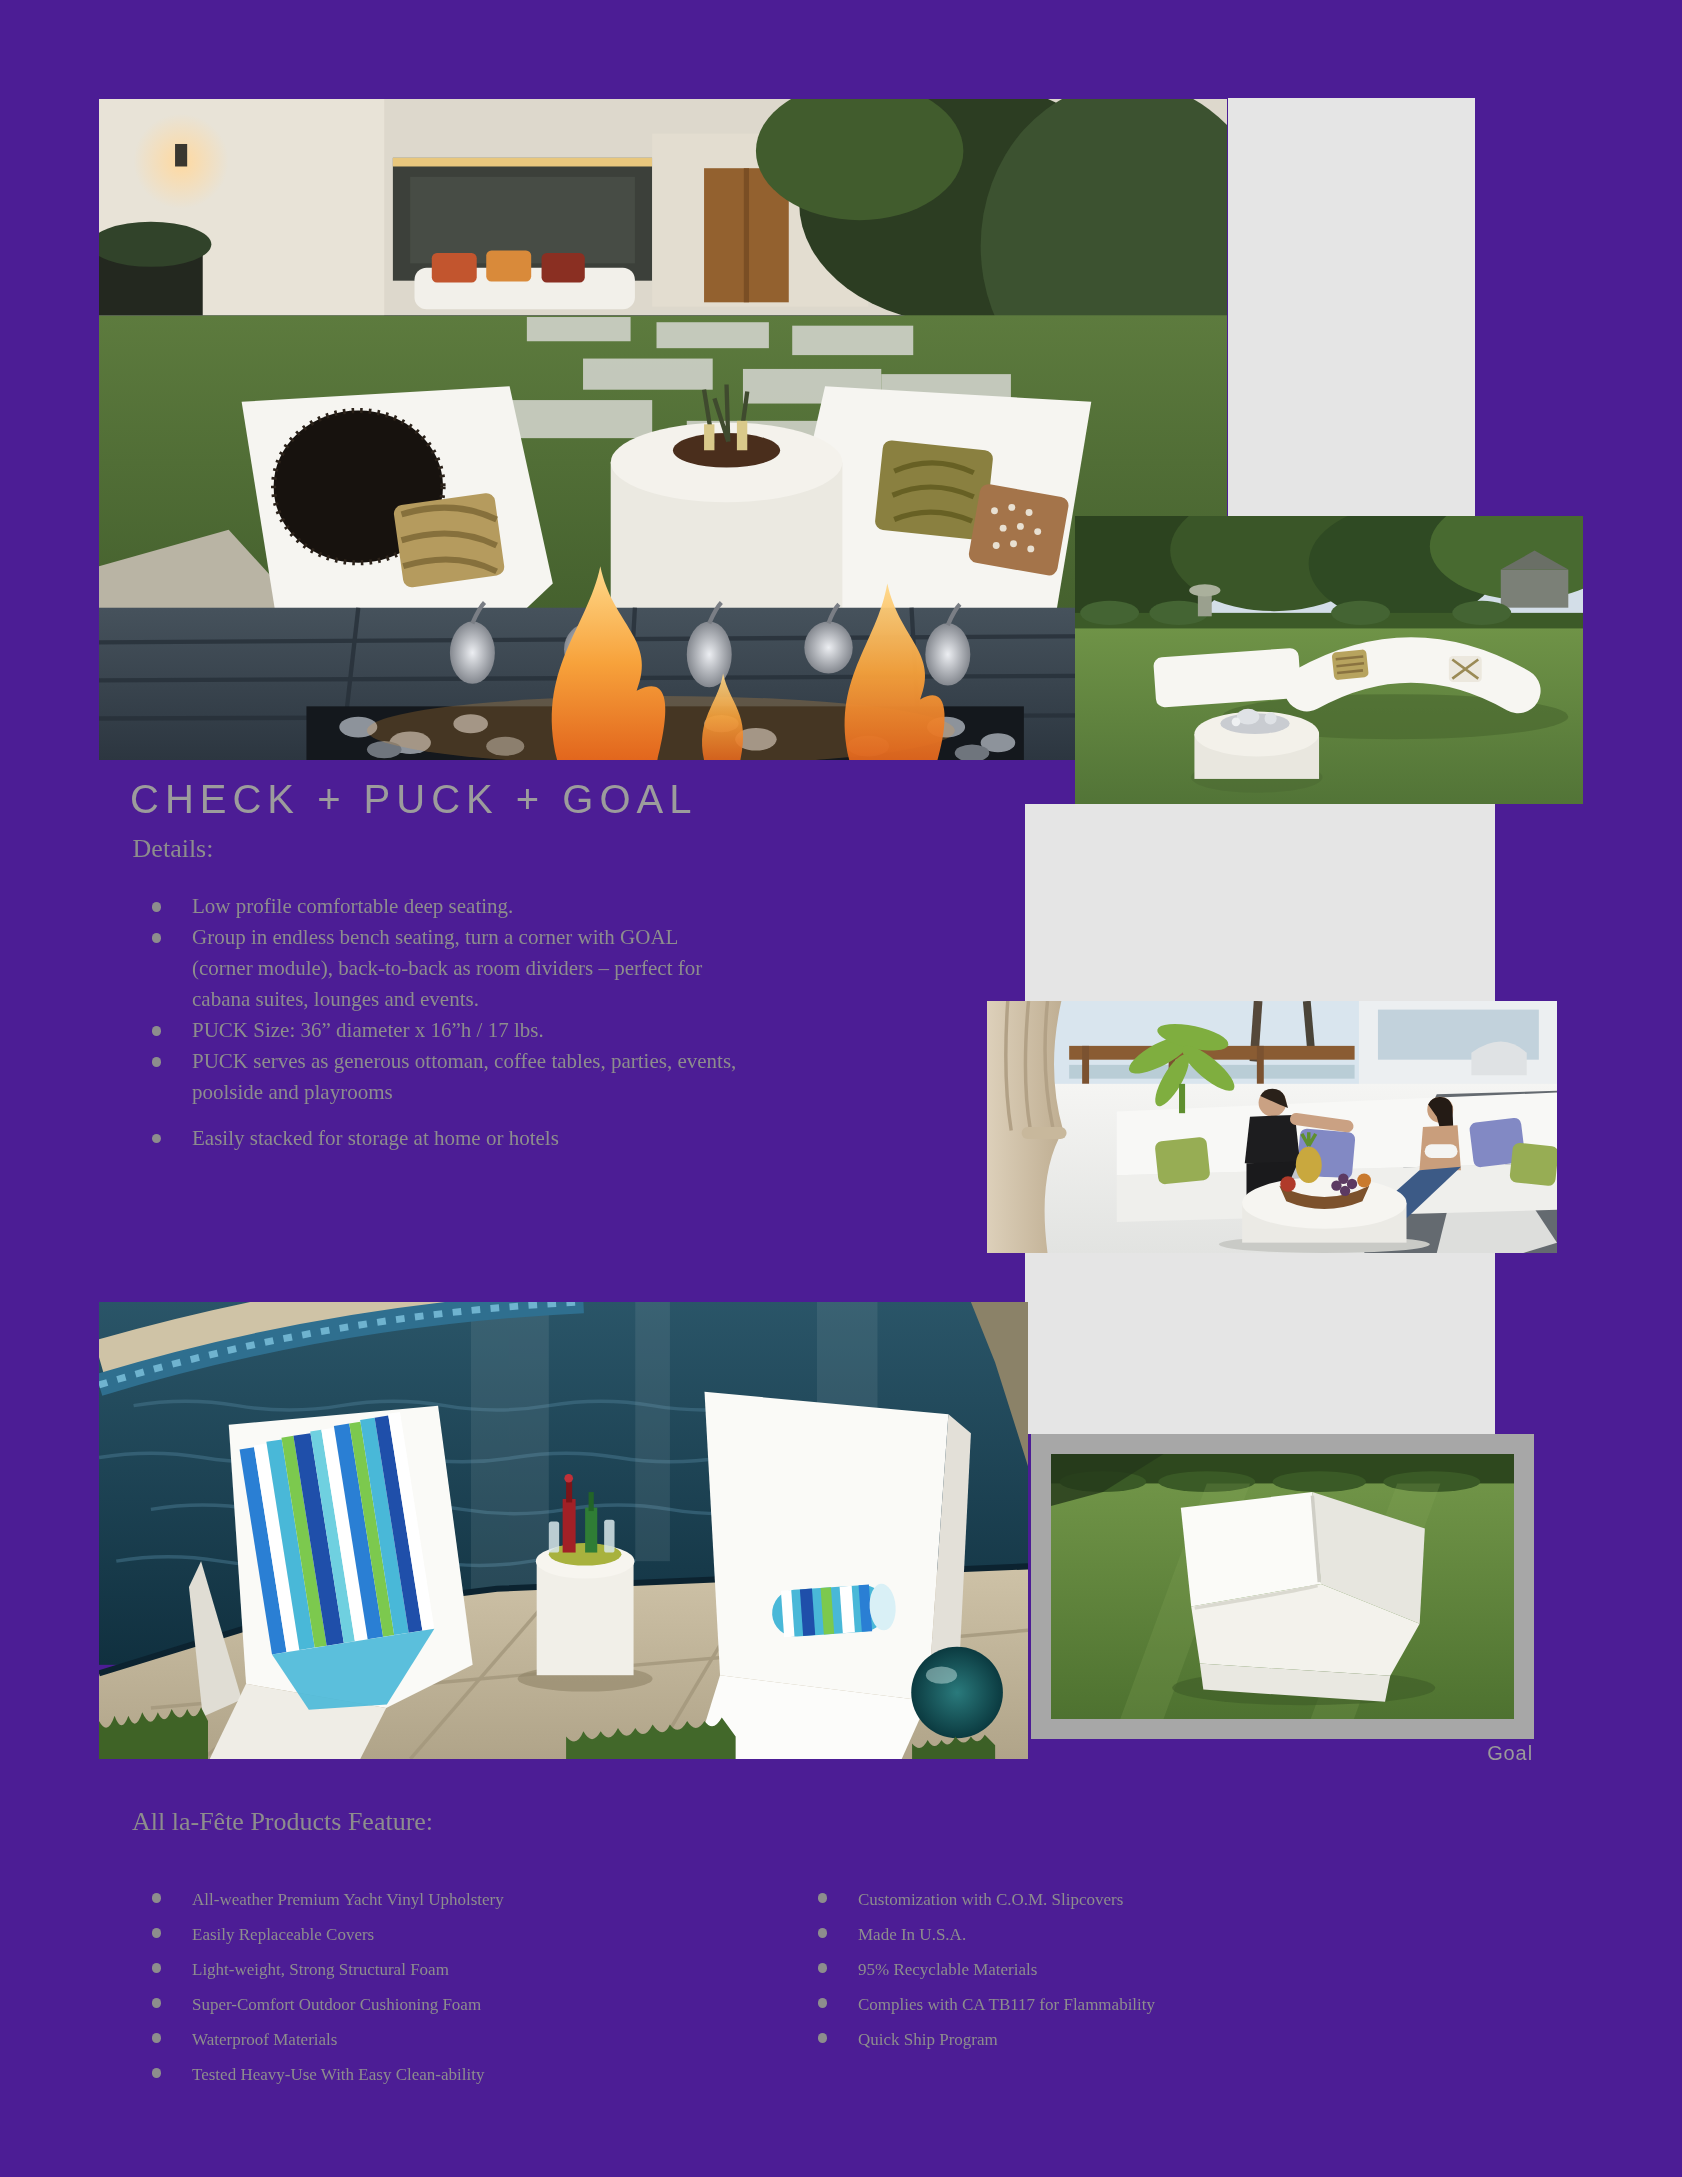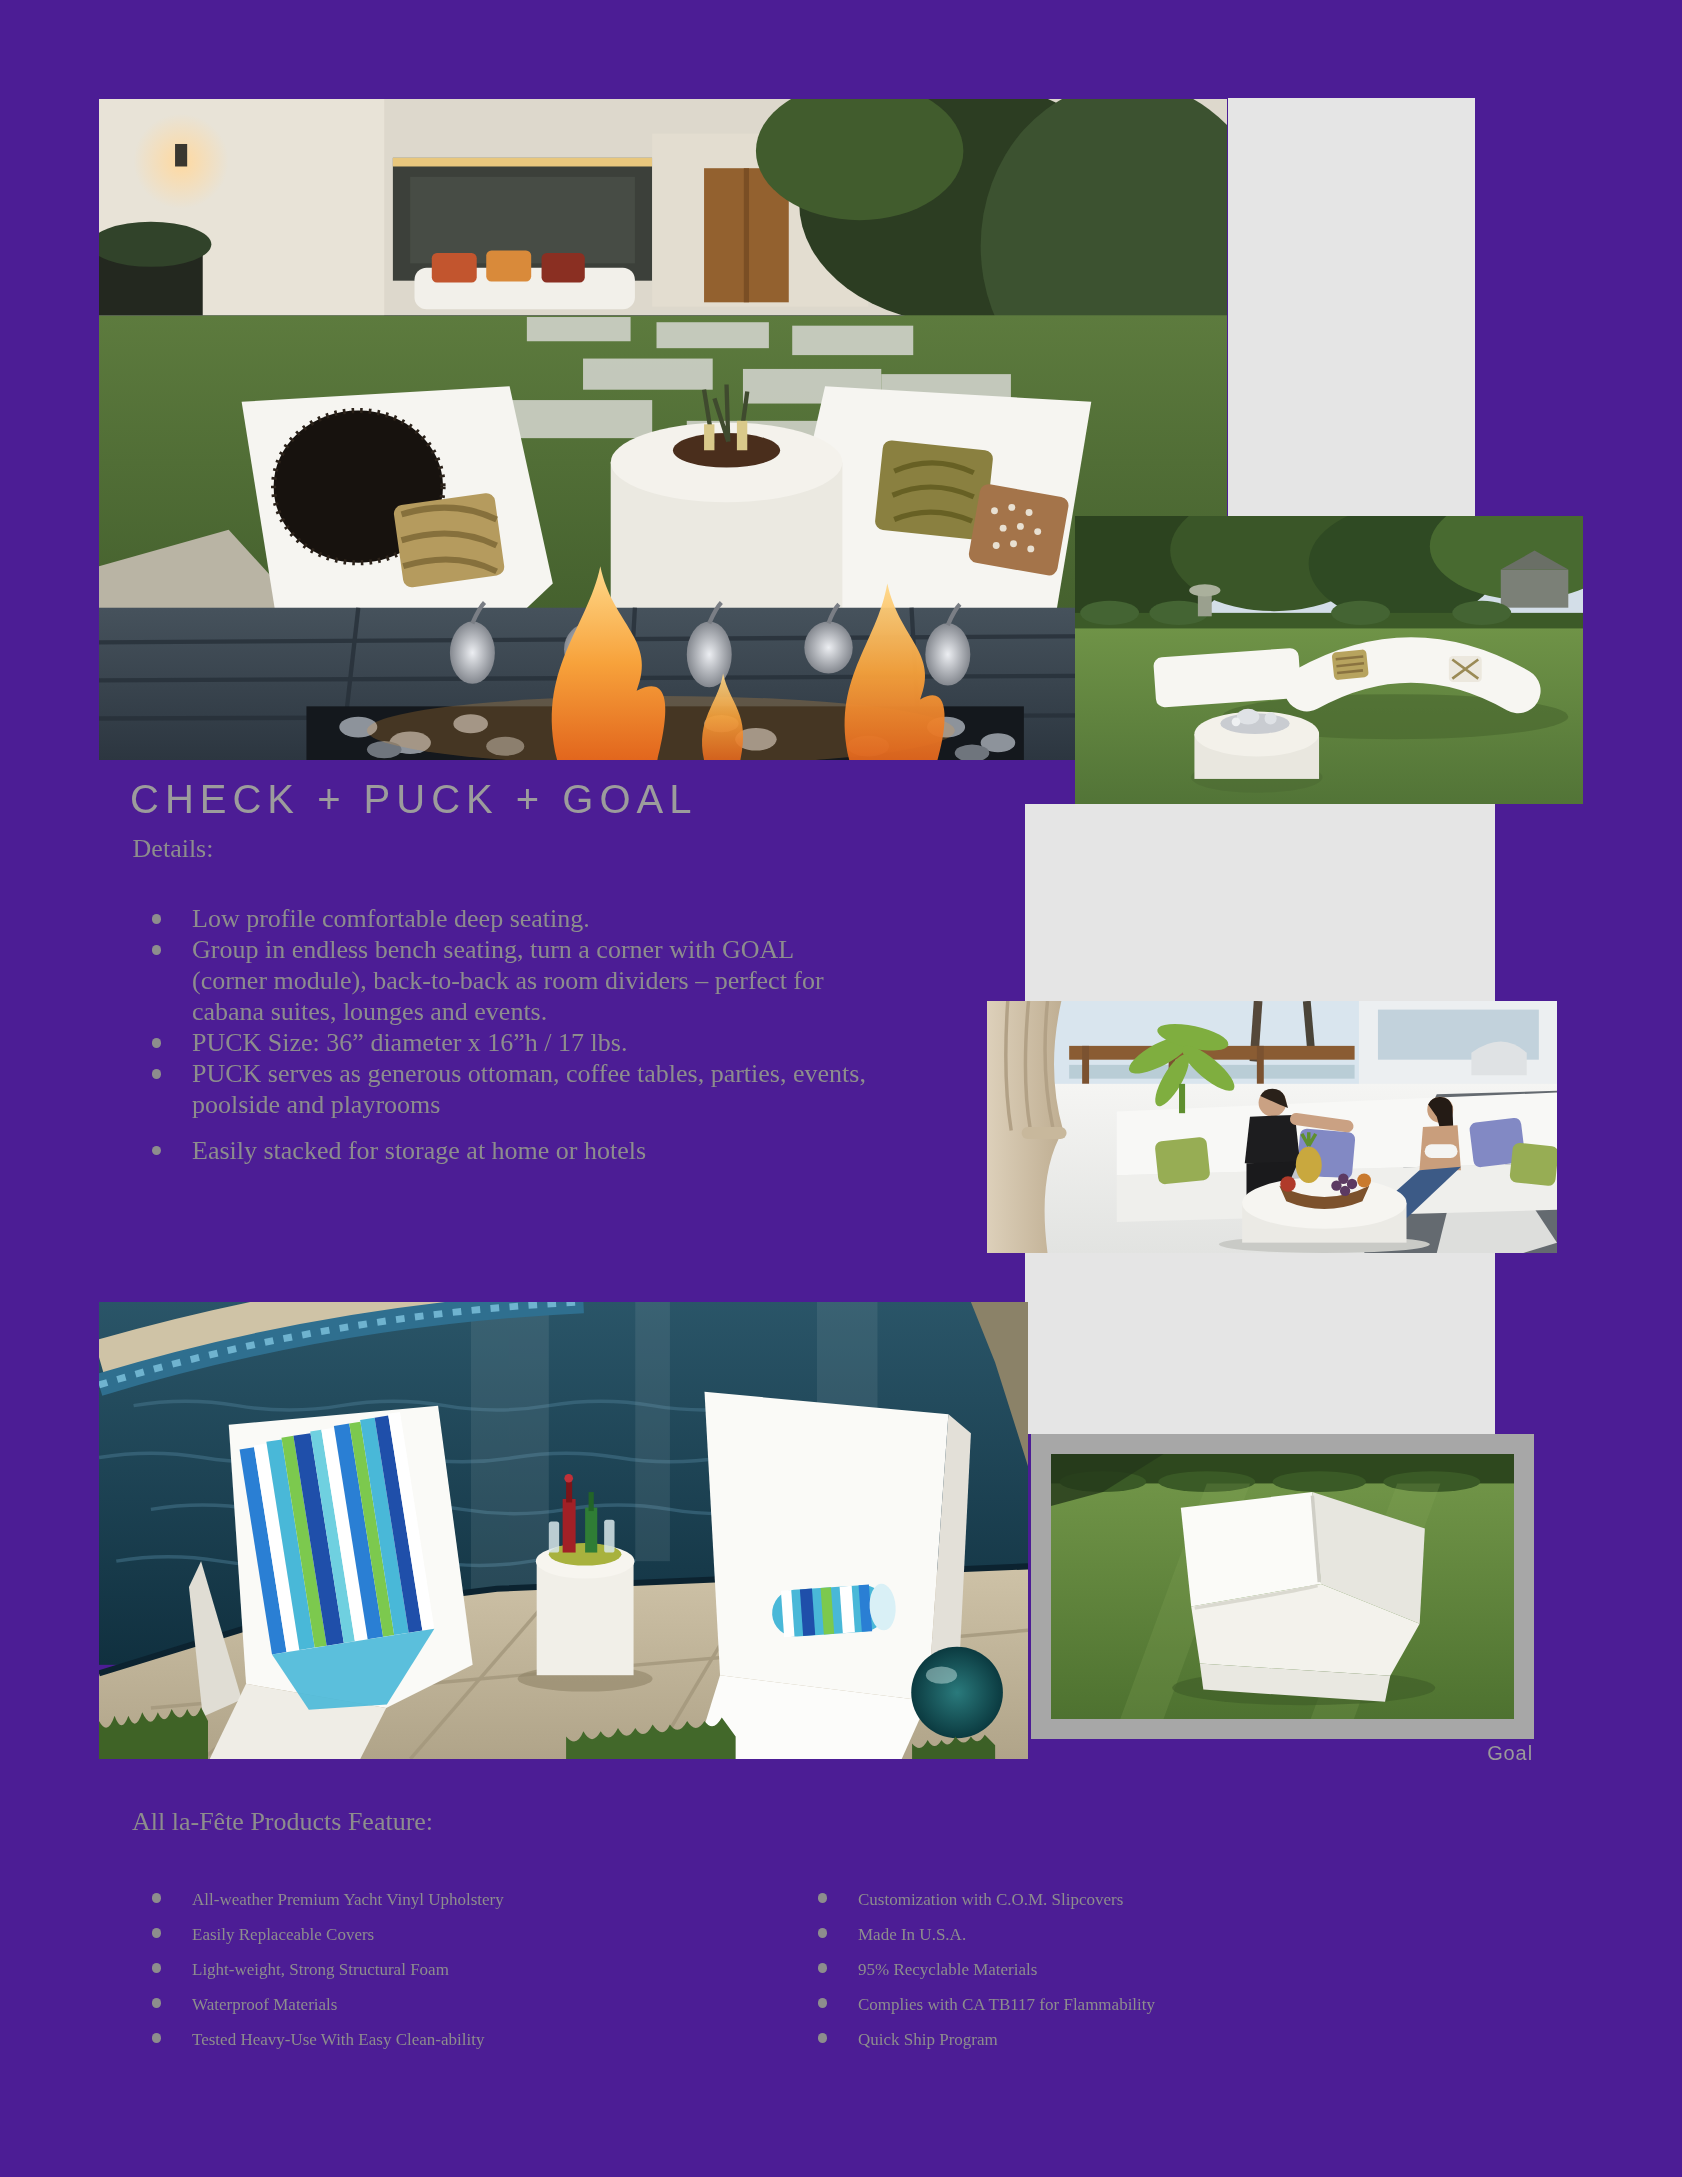--- a/index.html
+++ b/index.html
@@ -20,21 +20,21 @@
   .photo-pool{left:99px;top:1302px;width:929px;height:457px;z-index:2;}
   .goal-frame{left:1031px;top:1434px;width:463px;height:265px;border:20px solid #a7a7a7;z-index:1;background:#a7a7a7;}
   .goal-caption{left:1297px;top:1742px;width:236px;text-align:right;z-index:2;
       font-family:"Liberation Sans",sans-serif;font-size:20px;color:#9a9a9a;letter-spacing:0.9px;}
   
   .copy{left:130px;top:777px;width:878px;z-index:3;color:#8d8d8d;}
   .copy h1{margin:0;font-family:"Liberation Sans",sans-serif;font-weight:400;
       font-size:40px;letter-spacing:6px;color:#9c9c9c;line-height:45px;}
   .copy .details-label{margin:12px 0 0 2.6px;font-size:26px;line-height:29px;}
   ul.blist{list-style:none;margin:0;padding:0;}
-  .copy ul.blist{margin-top:40px;font-size:26px;line-height:31px;}
+  .copy ul.blist{margin-top:28px;font-size:21px;line-height:31px;}
   ul.blist li{position:relative;padding-left:62px;white-space:pre-line;}
   ul.blist li::before{content:"";position:absolute;left:21.6px;top:11.2px;width:9.5px;height:9.5px;
       border-radius:50%;background:#8d8d8d;}
   .copy ul.blist li:nth-child(5){margin-top:14.7px;}
   .copy ul.blist li:nth-child(7){margin-top:10.4px;}
   
   .features-heading{left:132px;top:1807px;font-size:26px;color:#8d8d8d;z-index:3;}
   .features{top:1882px;width:657px;font-size:17px;color:#8d8d8d;z-index:3;}
   .features li{line-height:35px;}
   .features li::before{width:8.6px;height:8.6px;top:13px;}
@@ -462,20 +462,21 @@
       <path d="M166,178 q120,-20 142,-26" stroke="#dad9d0" stroke-width="4" fill="none"></path>
     </svg>
   </figure>
   <div class="abs goal-caption">Goal</div>
 
   <h2 class="abs features-heading" style="margin:0;font-weight:400;">All la-Fête Products Feature:</h2>
   <ul class="abs blist features features-left">
     <li>All-weather Premium Yacht Vinyl Upholstery</li>
     <li>Easily Replaceable Covers</li>
     <li>Light-weight, Strong Structural Foam</li>
+    <li>Super-Comfort Outdoor Cushioning Foam</li>
     <li>Waterproof Materials</li>
     <li>Tested Heavy-Use With Easy Clean-ability</li>
   </ul>
   <ul class="abs blist features features-right">
     <li>Customization with C.O.M. Slipcovers</li>
     <li>Made In U.S.A.</li>
     <li>95% Recyclable Materials</li>
     <li>Complies with CA TB117 for Flammability</li>
     <li>Quick Ship Program</li>
   </ul>

